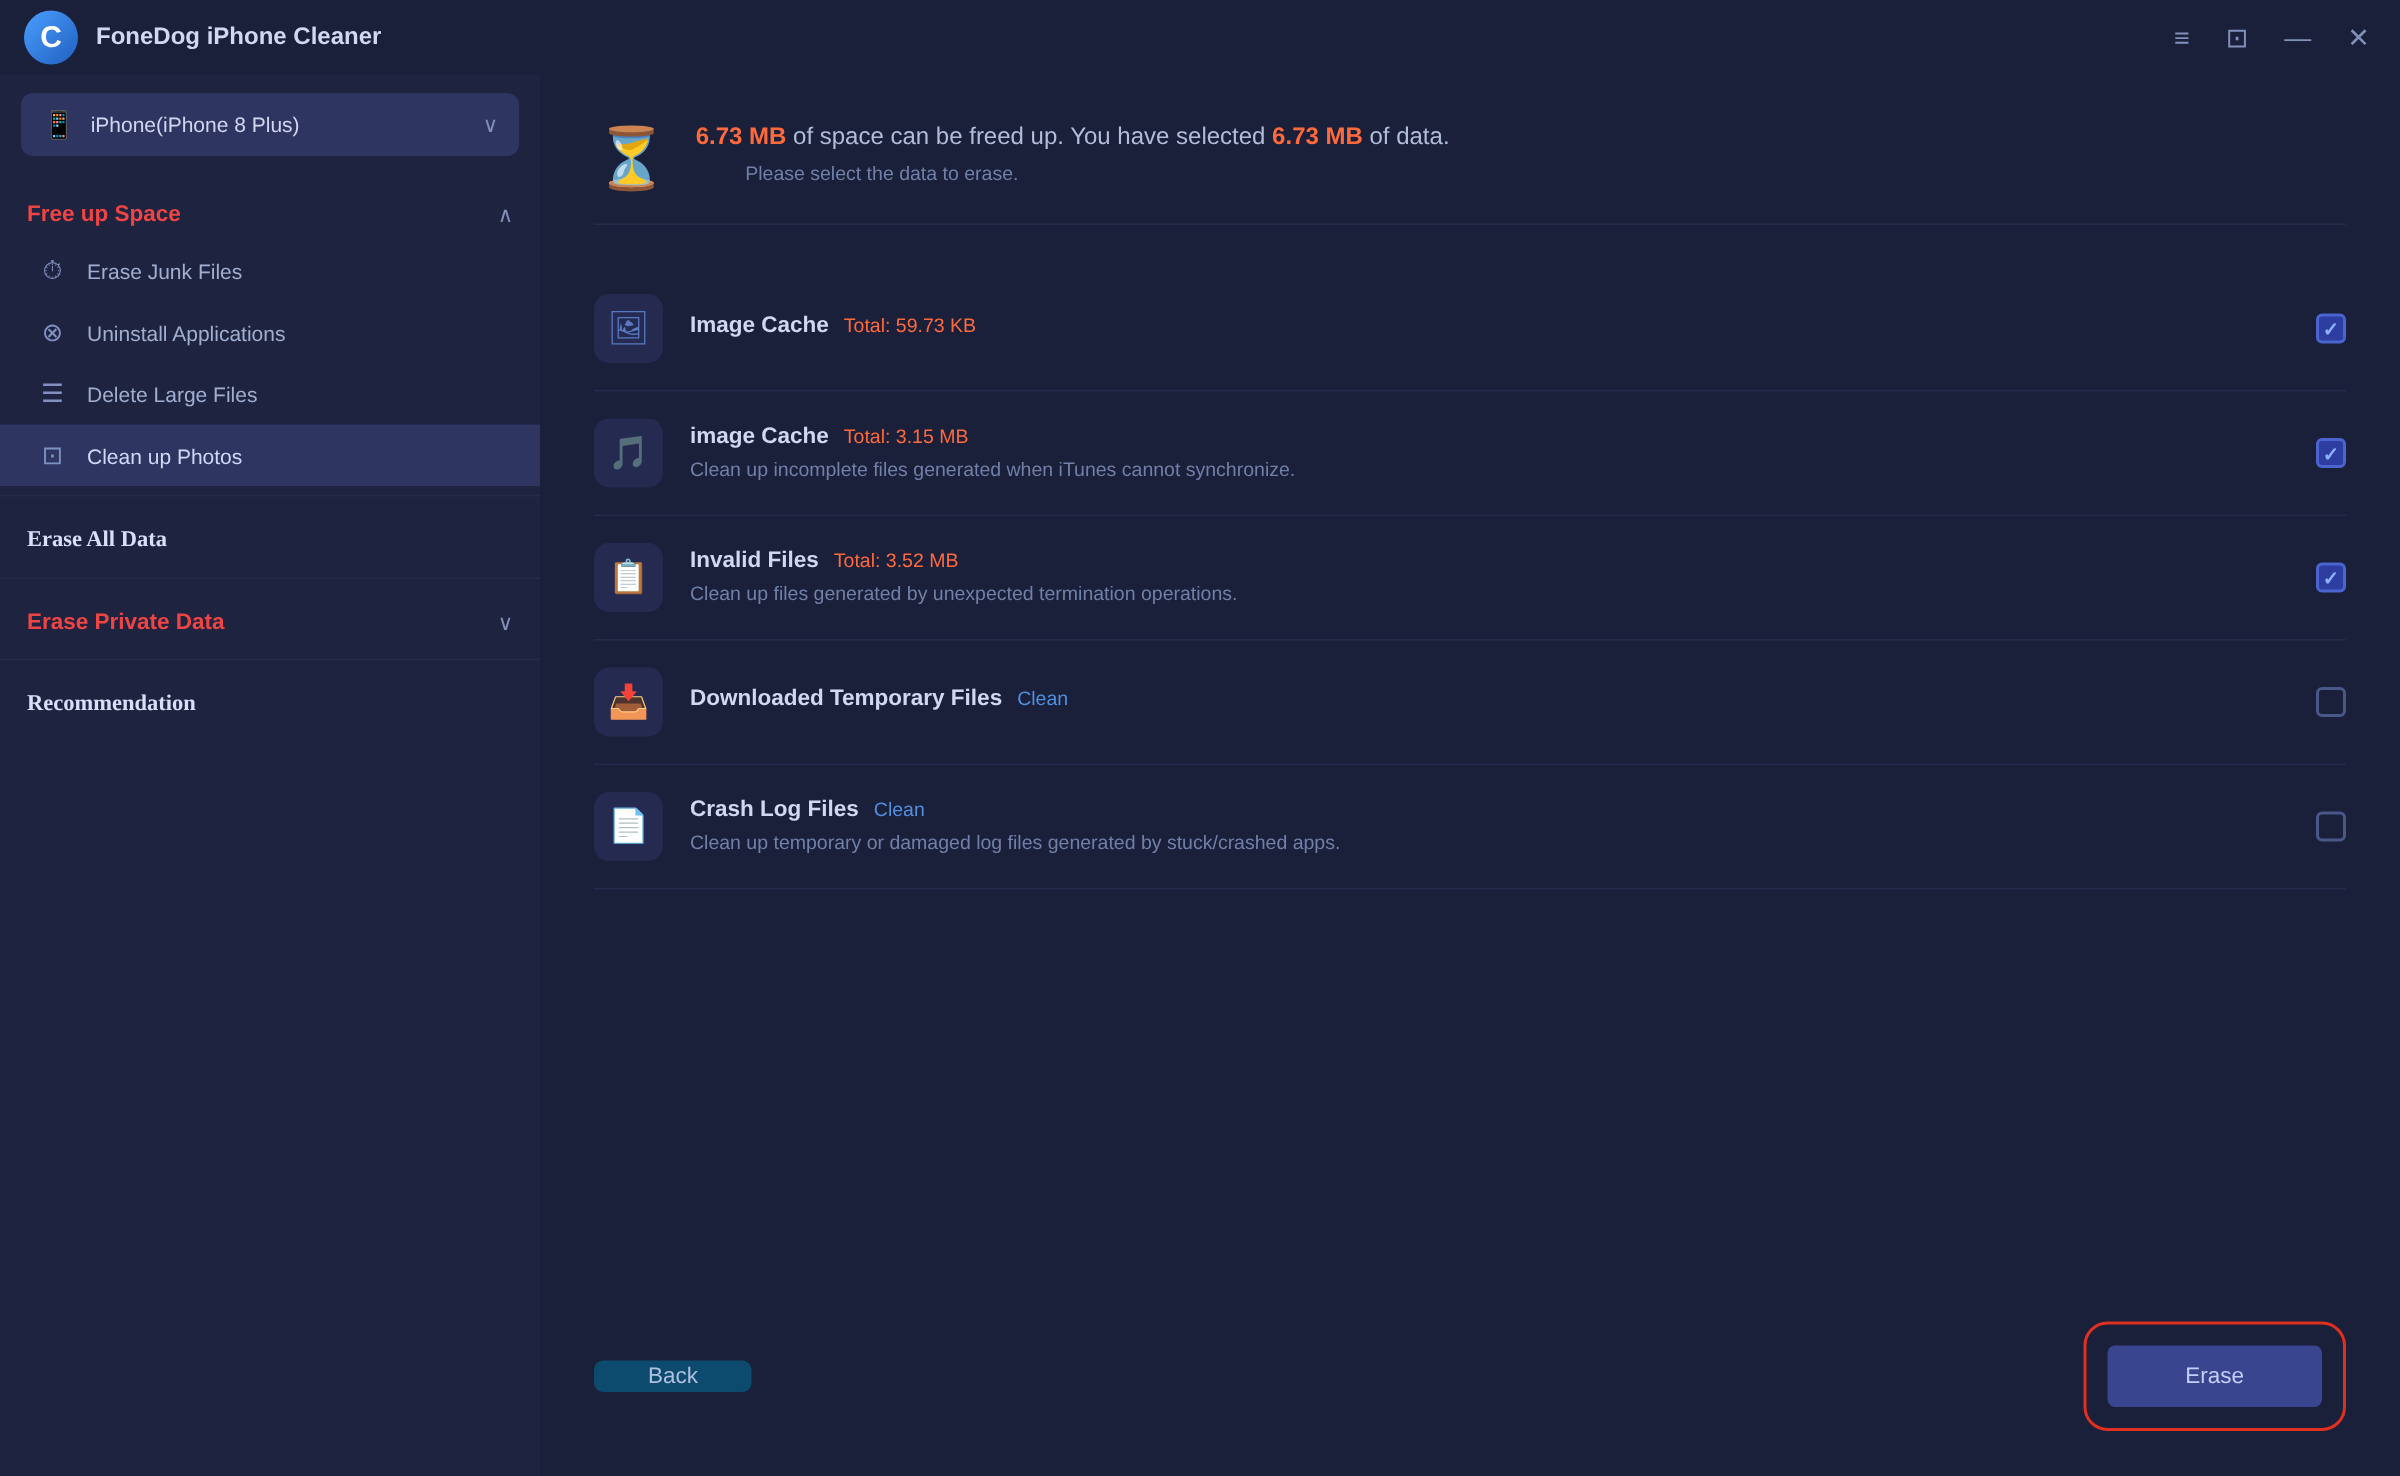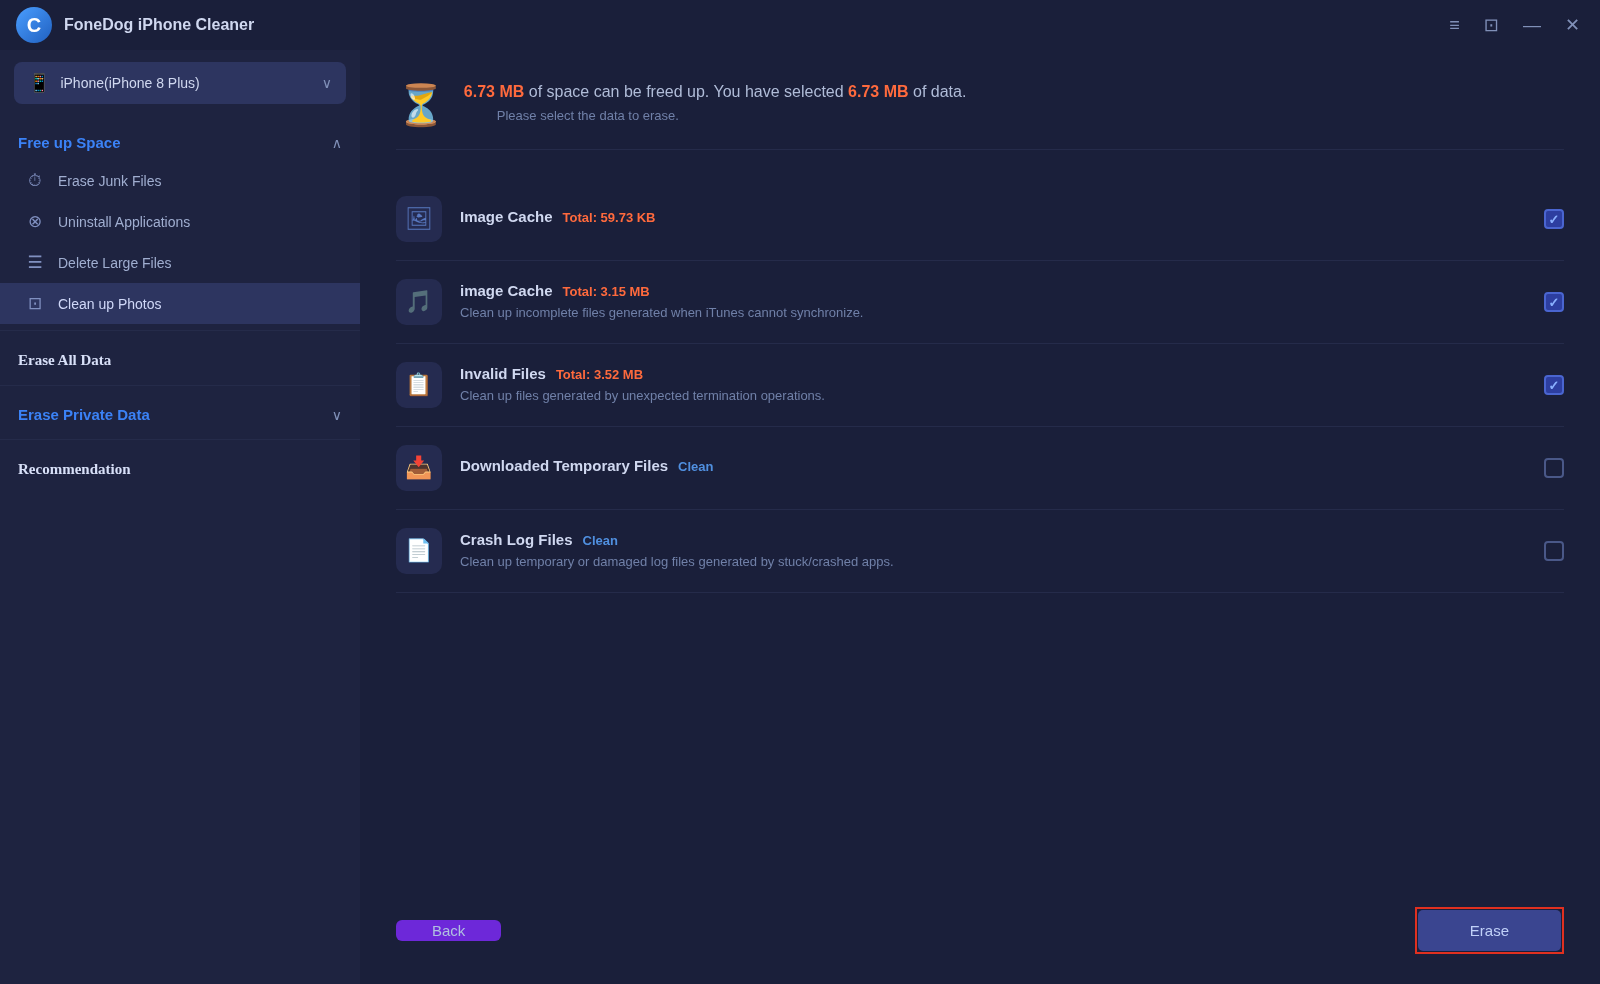--- a/index.html
+++ b/index.html
@@ -106,21 +106,21 @@
     .sidebar-section-header {
       display: flex;
       align-items: center;
       justify-content: space-between;
       padding: 14px 18px 10px;
       cursor: pointer;
     }
     .sidebar-section-title {
       font-size: 15px;
       font-weight: 700;
-      color: #3b82f6;
+      color: #ef4444;
     }
     .sidebar-section-chevron {
       color: #8090b8;
       font-size: 14px;
     }
 
     .sidebar-item {
       display: flex;
       align-items: center;
       gap: 12px;
@@ -242,21 +242,21 @@
       margin-bottom: 5px;
     }
     .file-item-name {
       font-size: 15px;
       font-weight: 600;
       color: #d0d8f0;
     }
     .file-item-total {
       font-size: 13px;
       color: #ff6a3d;
-      font-weight: 700;
+      font-weight: 400;
     }
     .file-item-total.clean {
       color: #5090e0;
     }
     .file-item-desc {
       font-size: 13px;
       color: #7080a8;
       line-height: 1.4;
     }
     .file-item-checkbox {
@@ -282,33 +282,33 @@
     }
 
     .bottom-bar {
       display: flex;
       align-items: center;
       justify-content: space-between;
       padding-top: 24px;
       margin-top: auto;
     }
     .btn-back {
-      background: #6d28d9;
+      background: #0c4a6e;
       color: #b0c0e0;
       border: none;
       border-radius: 6px;
       padding: 2px 36px;
       font-size: 15px;
       cursor: pointer;
       font-weight: 500;
     }
     .btn-erase-wrapper {
       border: 2px solid #e03020;
-      border-radius: 0;
-      padding: 1px;
+      border-radius: 16px;
+      padding: 14px;
       margin-left: 36px;
     }
     .btn-erase {
       background: #3a4590;
       color: #c0d0f8;
       border: none;
       border-radius: 5px;
       padding: 12px 52px;
       font-size: 15px;
       cursor: pointer;

